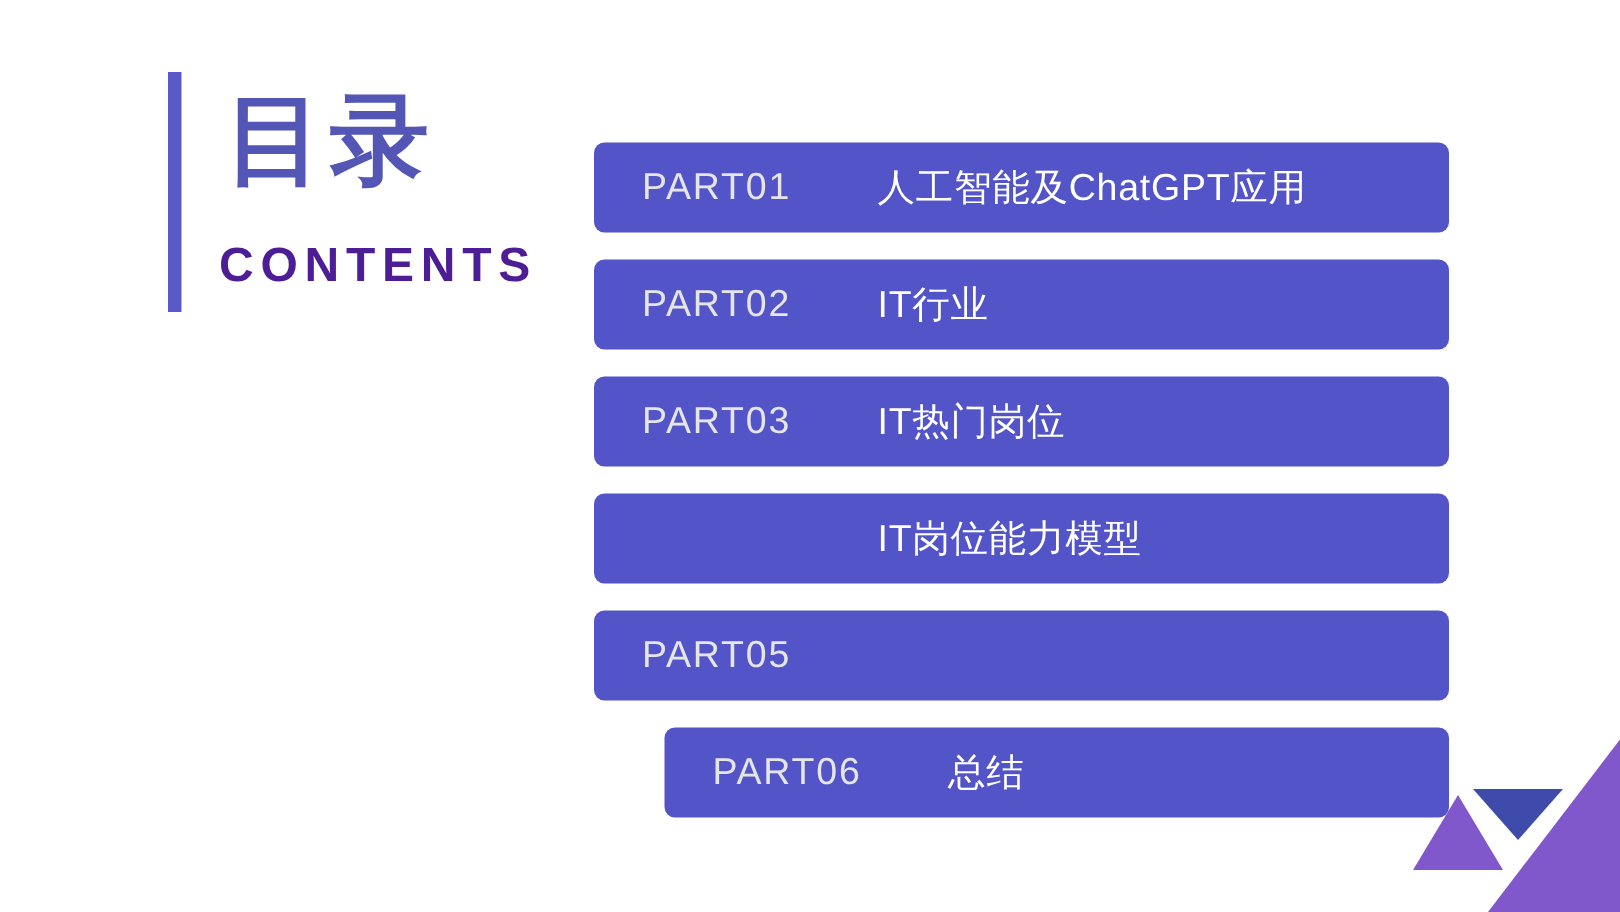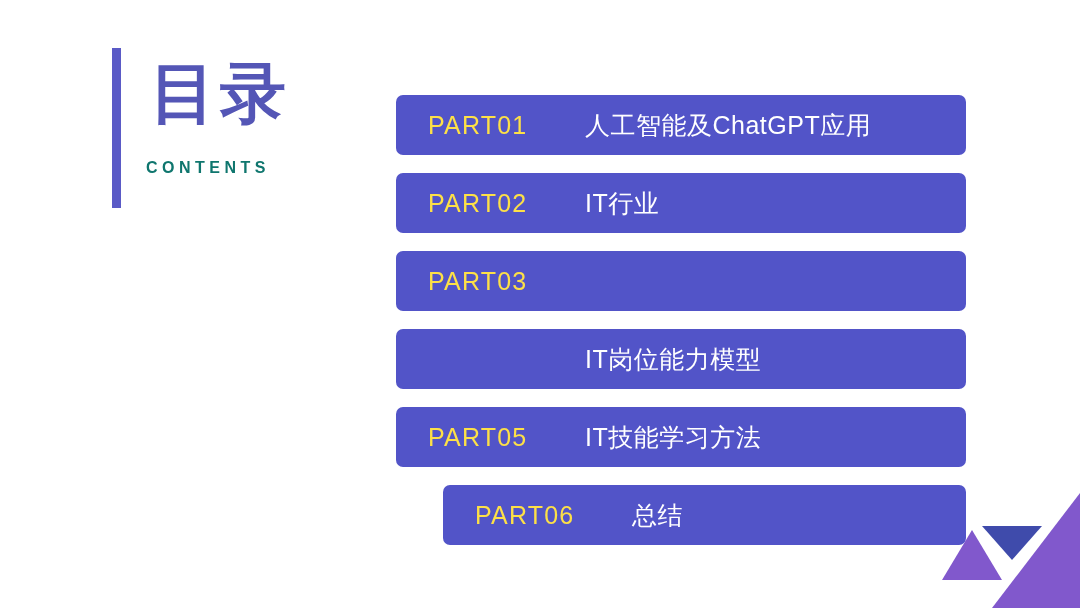--- a/index.html
+++ b/index.html
@@ -40,24 +40,24 @@
     font-weight: 700;
     line-height: 1;
     color: #5456b6;
     letter-spacing: 4px;
     white-space: nowrap;
   }
   #heading-en {
     position: absolute;
     left: 34px;
     top: 112px;
-    font-size: 16px;
+    font-size: 32px;
     font-weight: 700;
     line-height: 1;
-    color: #0f766e;
+    color: #4c1d95;
     letter-spacing: 4.5px;
     white-space: nowrap;
   }
 
   
   #toc {
     position: absolute;
     left: 396px;
     top: 95px;
     width: 570px;
@@ -73,21 +73,21 @@
     box-sizing: border-box;
   }
   .toc-row:last-child { margin-bottom: 0; margin-left: 47px; }
   .toc-part {
     position: absolute;
     left: 32px;
     top: 50%;
     transform: translateY(-50%);
     font-size: 25px;
     font-weight: 400;
-    color: #fde047;
+    color: #e5e5e5;
     letter-spacing: 1.2px;
     white-space: nowrap;
   }
   .toc-title {
     position: absolute;
     left: 189px;
     top: 50%;
     transform: translateY(-50%);
     font-size: 25px;
     font-weight: 400;
@@ -126,29 +126,29 @@
       <span class="toc-title">人工智能及ChatGPT应用</span>
     </div>
 
     <div class="toc-row">
       <span class="toc-part">PART02</span>
       <span class="toc-title">IT行业</span>
     </div>
 
     <div class="toc-row">
       <span class="toc-part">PART03</span>
+      <span class="toc-title">IT热门岗位</span>
     </div>
 
     <div class="toc-row">
       <span class="toc-title">IT岗位能力模型</span>
     </div>
 
     <div class="toc-row">
       <span class="toc-part">PART05</span>
-      <span class="toc-title">IT技能学习方法</span>
     </div>
 
     <div class="toc-row">
       <span class="toc-part">PART06</span>
       <span class="toc-title">总结</span>
     </div>
 
   </div>
 
   <div id="decoration">

